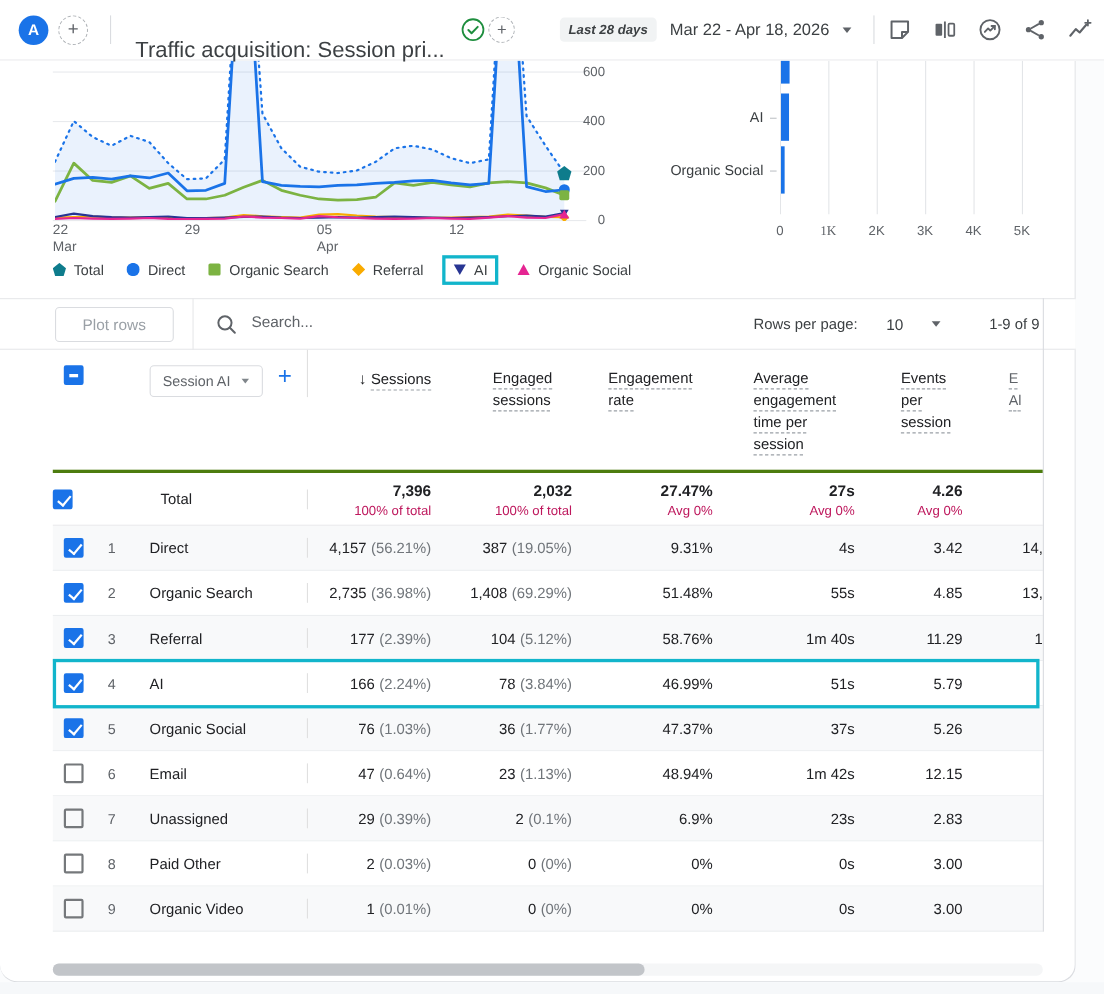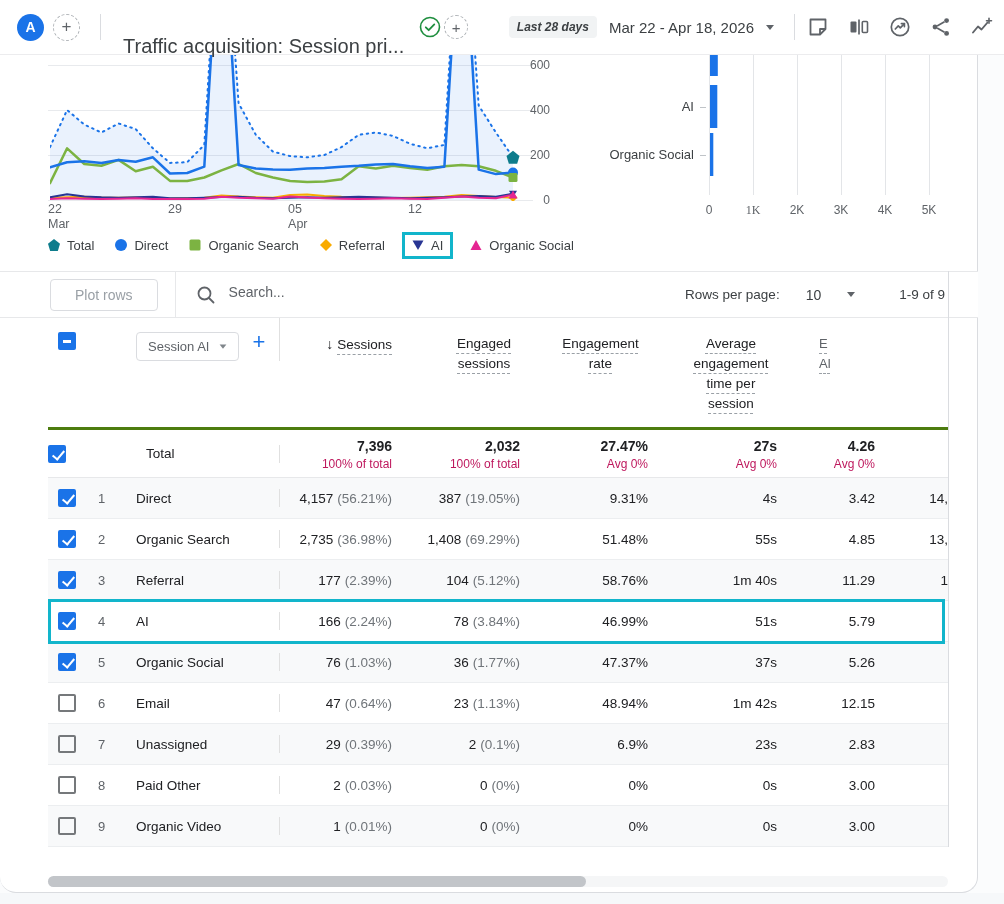--- a/index.html
+++ b/index.html
@@ -68,21 +68,21 @@
   .grid { display:grid; grid-template-columns:232px 112px 128px 128px 129px 98px 73px; }
   .c { padding:0; }
   .c.n { text-align:right; font-size:13.5px; color:#202124; }
   .c .p { color:#70757a; margin-left:4px; }
   .c.partial { text-align:right; padding-left:13px; overflow:hidden; white-space:nowrap; }
   .dim { border-right:1px solid #e0e0e0; display:flex; align-items:center; }
   .thead { height:112px; border-bottom:3px solid #4d7c0f; align-items:start; }
   .thead .dim { align-items:flex-start; padding-top:14px; }
   .hcol { padding-top:16px; font-size:13px; color:#5f6368; line-height:20px; }
   .hlabel { text-decoration:underline dashed #9aa0a6 1px; text-underline-offset:5px; display:inline-block; }
-  .wrapw { display:inline-block; text-align:center; }
+  .wrapw { display:inline-block; text-align:left; }
   .sortarrow { color:#202124; font-size:14px; margin-right:4px; text-decoration:none; display:inline-block; }
   .cbx { width:18px; height:18px; border:2px solid #75787b; border-radius:2px; display:inline-block;
     position:relative; cursor:pointer; flex:none; }
   .cbx.on, .cbx.ind { background:#1a73e8; border-color:#1a73e8; }
   .cbx.on::after { content:""; position:absolute; left:5px; top:1px; width:5px; height:10px;
     border:solid #fff; border-width:0 2px 2px 0; transform:rotate(40deg); }
   .cbx.ind::after { content:""; position:absolute; left:3px; top:6px; width:8px; height:2.5px; background:#fff; }
   .thead .cbx { margin-left:10px; }
   .dimsel { margin-left:60px; border:1px solid #dadce0; border-radius:4px; padding:6px 11px;
     font-size:13px; color:#5f6368; display:inline-flex; align-items:center; gap:10px; cursor:pointer; white-space:nowrap; }
@@ -308,20 +308,23 @@
       </div>
       <div class="c n hcol">
         <span class="hlabel wrapw" style="width:72px">Engaged sessions</span>
       </div>
       <div class="c n hcol">
         <span class="hlabel wrapw" style="width:95px">Engagement rate</span>
       </div>
       <div class="c n hcol">
         <span class="hlabel wrapw" style="width:92px">Average engagement time per session</span>
       </div>
+      <div class="c n hcol">
+        <span class="hlabel wrapw" style="width:56px">Events per session</span>
+      </div>
       <div class="c hdr-partial">
         <span class="hlabel">E</span><br>
         <span class="hlabel">Al</span>
       </div>
     </div>
 
     <div class="grid totrow">
       <div class="c dim">
         <span class="cbx on"></span>
         <span class="rlab">Total</span>

